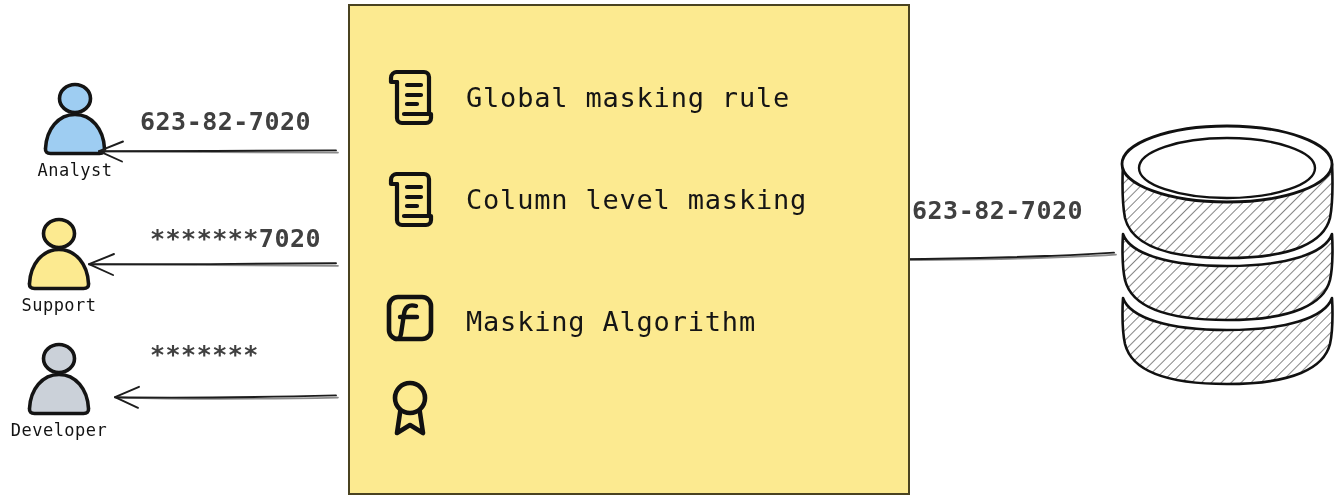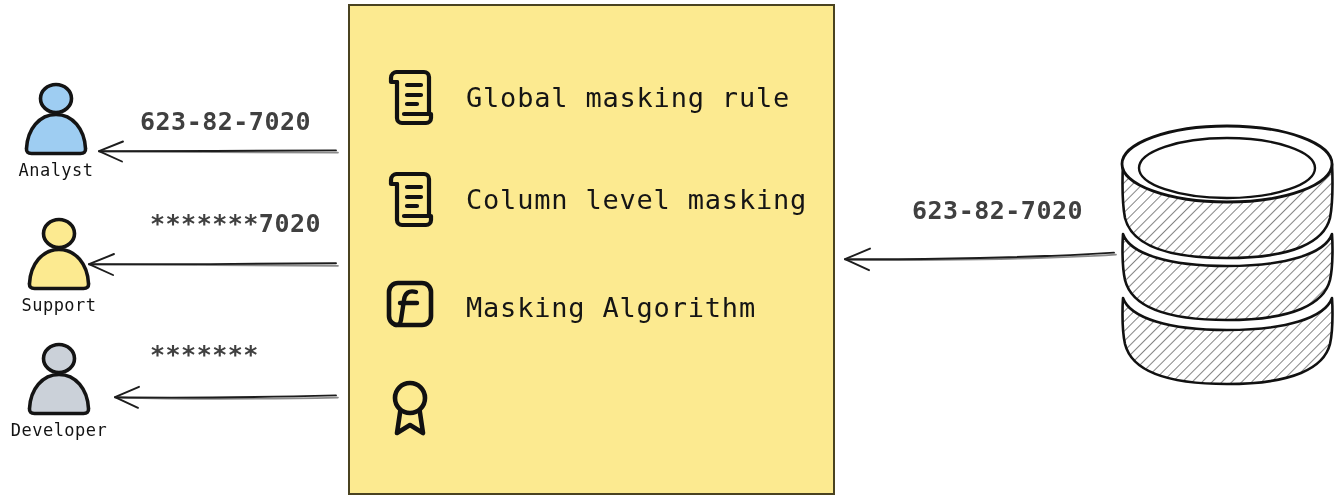--- a/index.html
+++ b/index.html
@@ -37,36 +37,36 @@
   }
   .actor .caption {
     font-family: "DejaVu Sans Mono", "Liberation Mono", monospace;
     font-size: 17px;
     letter-spacing: 0.5px;
     color: #131313;
     margin-top: -4px;
     white-space: nowrap;
   }
 
-  #actor-analyst  { left: 1px;  top: 78px; }
+  #actor-analyst  { left: 20px;  top: 78px; }
   #actor-support  { left: 4px;  top: 213px; }
   #actor-developer{ left: 4px;  top: 338px; }
 
   
   .flow-label {
     position: absolute;
     font-family: "DejaVu Sans Mono", "Liberation Mono", monospace;
     font-size: 25px;
     font-weight: 700;
     letter-spacing: 0.5px;
     color: #404040;
     white-space: nowrap;
   }
   #label-analyst   { left: 140px; top: 107px; }
-  #label-support   { left: 150px; top: 209px; }
+  #label-support   { left: 150px; top: 224px; }
   #label-developer { left: 150px; top: 340px; }
   #label-db        { left: 912px; top: 196px; }
 
   
   .arrow-svg {
     position: absolute;
     overflow: visible;
   }
   .arrow-svg path {
     fill: none;
@@ -83,36 +83,36 @@
   #arrow-analyst   { left: 96px;  top: 132px; }
   #arrow-support   { left: 86px;  top: 245px; }
   #arrow-developer { left: 112px; top: 378px; }
   #arrow-db        { left: 842px; top: 240px; }
 
   
   #masking-panel {
     position: absolute;
     left: 348px;
     top: 4px;
-    width: 487px;
+    width: 562px;
     height: 491px;
     background: #fcea90;
     border: 2.5px solid #4a4320;
     box-sizing: border-box;
   }
   .panel-row {
     position: absolute;
     left: 34px;
     display: flex;
     align-items: center;
     gap: 30px;
   }
   #panel-row-0 { top: 62px; }
   #panel-row-1 { top: 164px; }
-  #panel-row-2 { top: 272px; }
+  #panel-row-2 { top: 286px; }
   #panel-row-3 { top: 372px; }
 
   .panel-icon {
     width: 52px;
     height: 58px;
     flex: 0 0 52px;
     display: block;
   }
   .panel-text {
     font-family: "DejaVu Sans Mono", "Liberation Mono", monospace;

